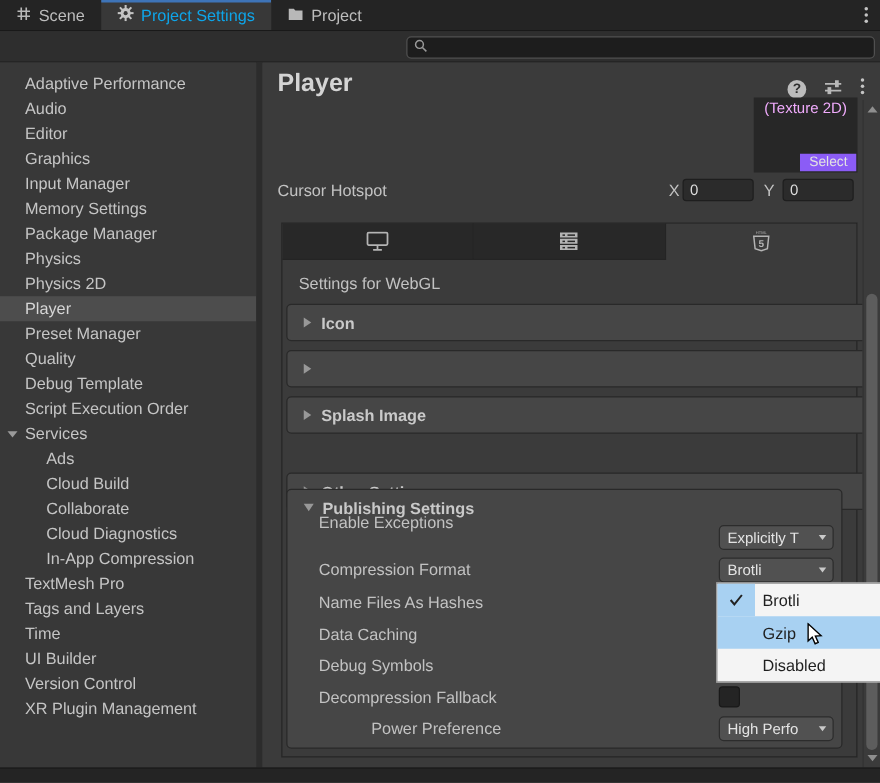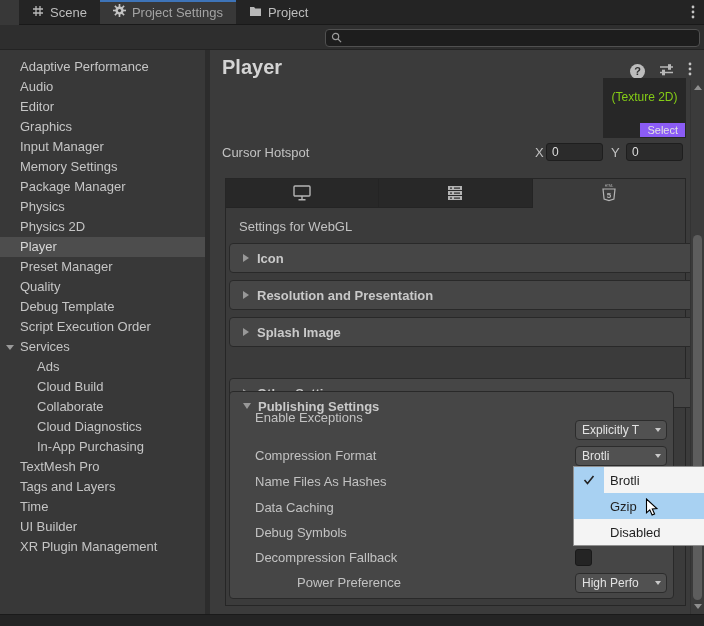--- a/index.html
+++ b/index.html
@@ -8,28 +8,28 @@
     position:relative;
     background:#383838;
     font-family:"Liberation Sans", sans-serif;
     -webkit-font-smoothing:antialiased;
   }
 
   
   .titlebar {
     position:absolute; top:0; left:0; right:0; height:25px;
     background:#242424; border-bottom:1px solid #191919;
-    display:flex; align-items:stretch;margin-left:19px;
+    display:flex; align-items:stretch;
   }
   .tab {
     display:flex; align-items:center; gap:6px;
     padding:0 13px; font-size:13px; color:#bdbdbd; cursor:default;
   }
   .tab.active {
-    background:#383838; color:#a3a3a3;
+    background:#383838; color:#0ea5e9;
     box-shadow:inset 0 2px 0 #3e74b8;
   }
   .titlebar-kebab {
     margin-left:auto; display:flex; align-items:center; padding:0 9px;
   }
 
   
   .searchrow {
     position:absolute; top:25px; left:0; right:0; height:25px;
     background:#2e2e2e; border-bottom:1px solid #232323;
@@ -82,21 +82,21 @@
     width:15px; height:15px; border-radius:50%;
     background:#bcbcbc; color:#2d2d2d;
     font-size:11px; font-weight:bold; text-align:center; line-height:15px;
   }
 
   .texture-box {
     position:absolute; left:393px; top:28px; width:83px; height:60px;
     background:#272727; overflow:hidden;
   }
   .texture-label {
-    margin-top:12px; font-size:12px; color:#84cc16;
+    margin-top:1px; font-size:12px; color:#f0abfc;
     text-align:center; white-space:nowrap;
   }
   .select-btn {
     position:absolute; right:1px; bottom:1px;
     background:#8b5cf6; color:#e2e2e2; font-size:11px;
     padding:1px 7px; cursor:default;
   }
 
   .hotspot-label { position:absolute; left:12px; top:93px; font-size:13px; color:#c2c2c2; line-height:20px; }
   .axis-label { position:absolute; top:93px; font-size:13px; color:#c2c2c2; line-height:20px; }
@@ -277,25 +277,26 @@
   <div class="side-item">Debug Template</div>
   <div class="side-item">Script Execution Order</div>
   <div class="side-item">
     <span class="fold-down"></span>
     <span>Services</span>
   </div>
   <div class="side-item child">Ads</div>
   <div class="side-item child">Cloud Build</div>
   <div class="side-item child">Collaborate</div>
   <div class="side-item child">Cloud Diagnostics</div>
-  <div class="side-item child">In-App Purchasing</div>
+  <div class="side-item child">In-App Compression</div>
   <div class="side-item">TextMesh Pro</div>
   <div class="side-item">Tags and Layers</div>
   <div class="side-item">Time</div>
   <div class="side-item">UI Builder</div>
+  <div class="side-item">Version Control</div>
   <div class="side-item">XR Plugin Management</div>
 </div>
 <div class="divider"></div>
 
 <div class="main">
 
   <div class="main-title">Player</div>
 
   <div class="header-icons">
     <div class="help-badge">?</div>
@@ -361,21 +362,20 @@
     </div>
 
     <div class="settings-for">Settings for WebGL</div>
 
     <div class="section-header" style="top:64px;">
       <span class="arrow-right"></span>
       <span class="label">Icon</span>
     </div>
     <div class="section-header" style="top:101px;">
       <span class="arrow-right"></span>
-      <span class="label">Resolution and Presentation</span>
     </div>
     <div class="section-header" style="top:138px;">
       <span class="arrow-right"></span>
       <span class="label">Splash Image</span>
     </div>
     <div class="section-header" style="top:175px;margin-top:24px;">
       <span class="arrow-right"></span>
       <span class="label">Other Settings</span>
     </div>
 

